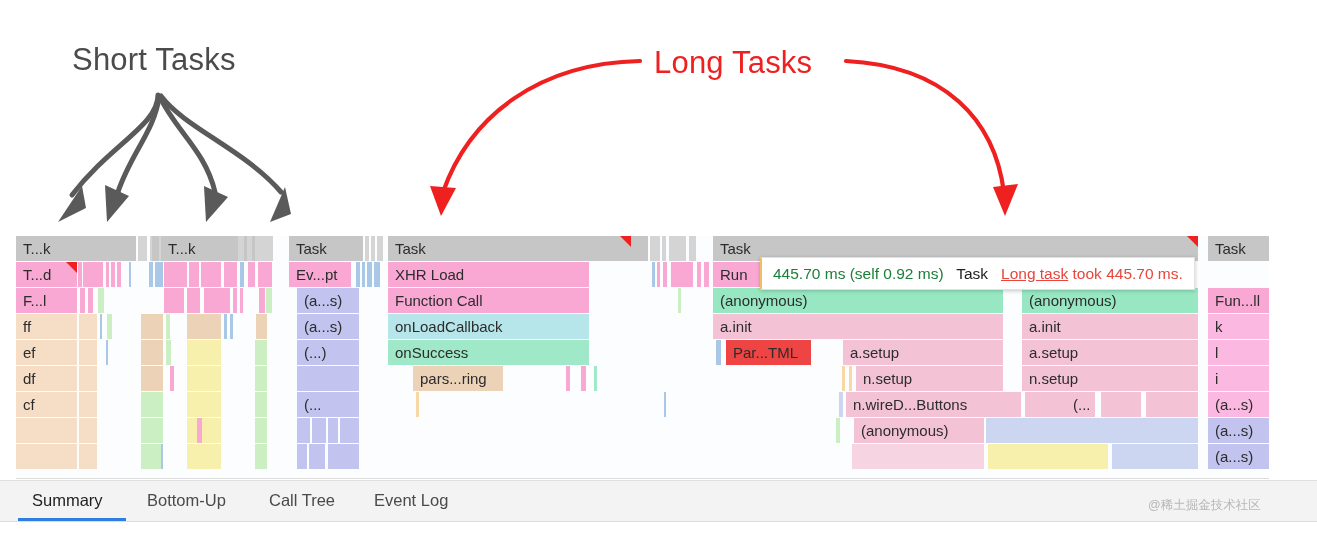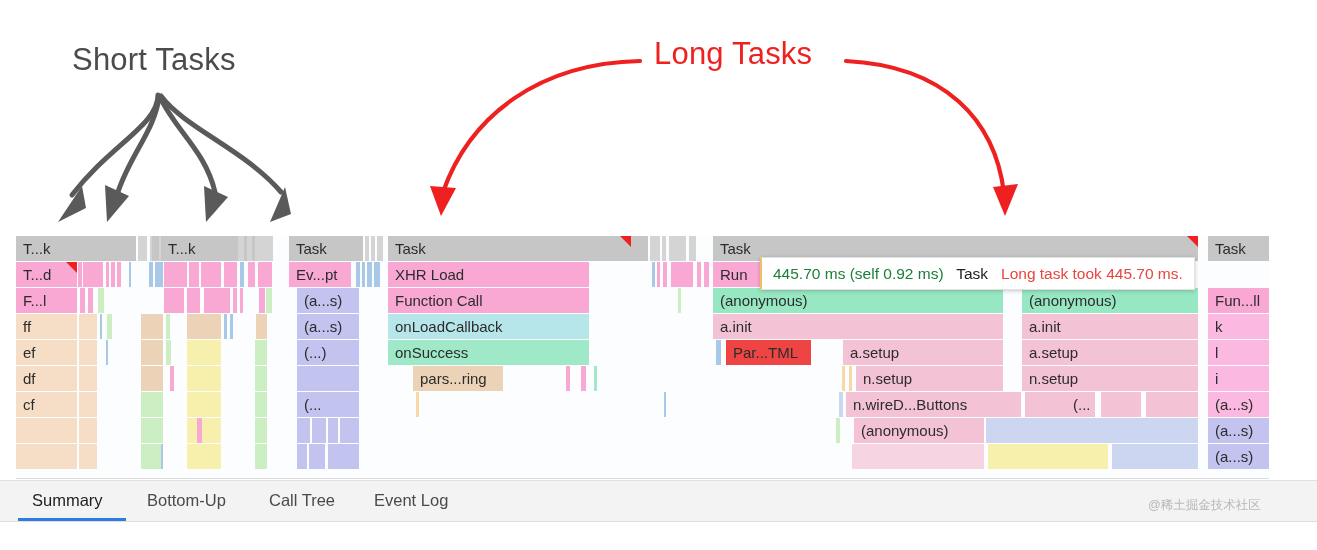--- a/index.html
+++ b/index.html
@@ -6,21 +6,21 @@
   body{
     width:1317px;height:550px;overflow:hidden;background:#ffffff;
     font-family:"Liberation Sans","DejaVu Sans",sans-serif;
     -webkit-font-smoothing:antialiased;
   }
   #root{position:relative;width:1317px;height:550px;}
 
   
   .ann-label{position:absolute;white-space:nowrap;}
   .ann-short{left:72px;top:42px;font-size:31px;color:#4b4b4b;letter-spacing:.2px;}
-  .ann-long{left:654px;top:36px;font-size:31px;color:#ee2020;letter-spacing:.2px;}
+  .ann-long{left:654px;top:45px;font-size:31px;color:#ee2020;letter-spacing:.2px;}
   .ann-svg{position:absolute;left:0;top:0;width:1317px;height:240px;}
 
   
   .panel{position:absolute;left:16px;top:236px;width:1253px;height:243px;background:#fbfdff;overflow:hidden;}
   .panel-left-rule{position:absolute;left:16px;top:236px;width:3px;height:243px;background:#3b78c4;}
   .panel-bottom-rule{position:absolute;left:16px;top:478px;width:1253px;height:1px;background:#dcdcdc;}
 
   .track{position:absolute;left:0;height:26px;width:100%;}
   .bar{position:absolute;top:0;height:25px;box-sizing:border-box;overflow:hidden;}
   .bar.lbl{padding-left:7px;line-height:25px;font-size:15px;color:#2c2c2c;}
@@ -49,21 +49,21 @@
   
   .tooltip{
     position:absolute;left:760px;top:257px;height:31px;line-height:31px;
     background:#ffffff;border:1px solid #e2e2e2;border-left:2px solid #f0c060;
     box-shadow:0 1px 4px rgba(0,0,0,.22);
     padding:0 11px;white-space:nowrap;font-size:15.5px;z-index:40;
   }
   .tt-green{color:#1a7f37;}
   .tt-dark{color:#222;}
   .tt-red{color:#e8453c;}
-  .tt-red-u{color:#e8453c;}
+  .tt-red-u{color:#e8453c;text-decoration:underline;}
 
   
   .tabbar{position:absolute;left:0;top:480px;width:1317px;height:40px;background:#f3f3f3;border-top:1px solid #e0e0e0;border-bottom:1px solid #dddddd;}
   .tab{position:absolute;top:0;height:39px;line-height:39px;font-size:16.5px;color:#4a4a4a;padding:0 14px;box-sizing:border-box;}
   .tab.active{color:#1f1f1f;}
   .tab-underline{position:absolute;top:37px;height:3px;background:#2f7de1;}
 
   .range{position:absolute;left:30px;top:529px;font-size:17px;color:#2d2d2d;white-space:nowrap;}
   .watermark{position:absolute;left:1148px;top:497px;font-size:12.5px;color:#b7b7b7;white-space:nowrap;}
 </style>

